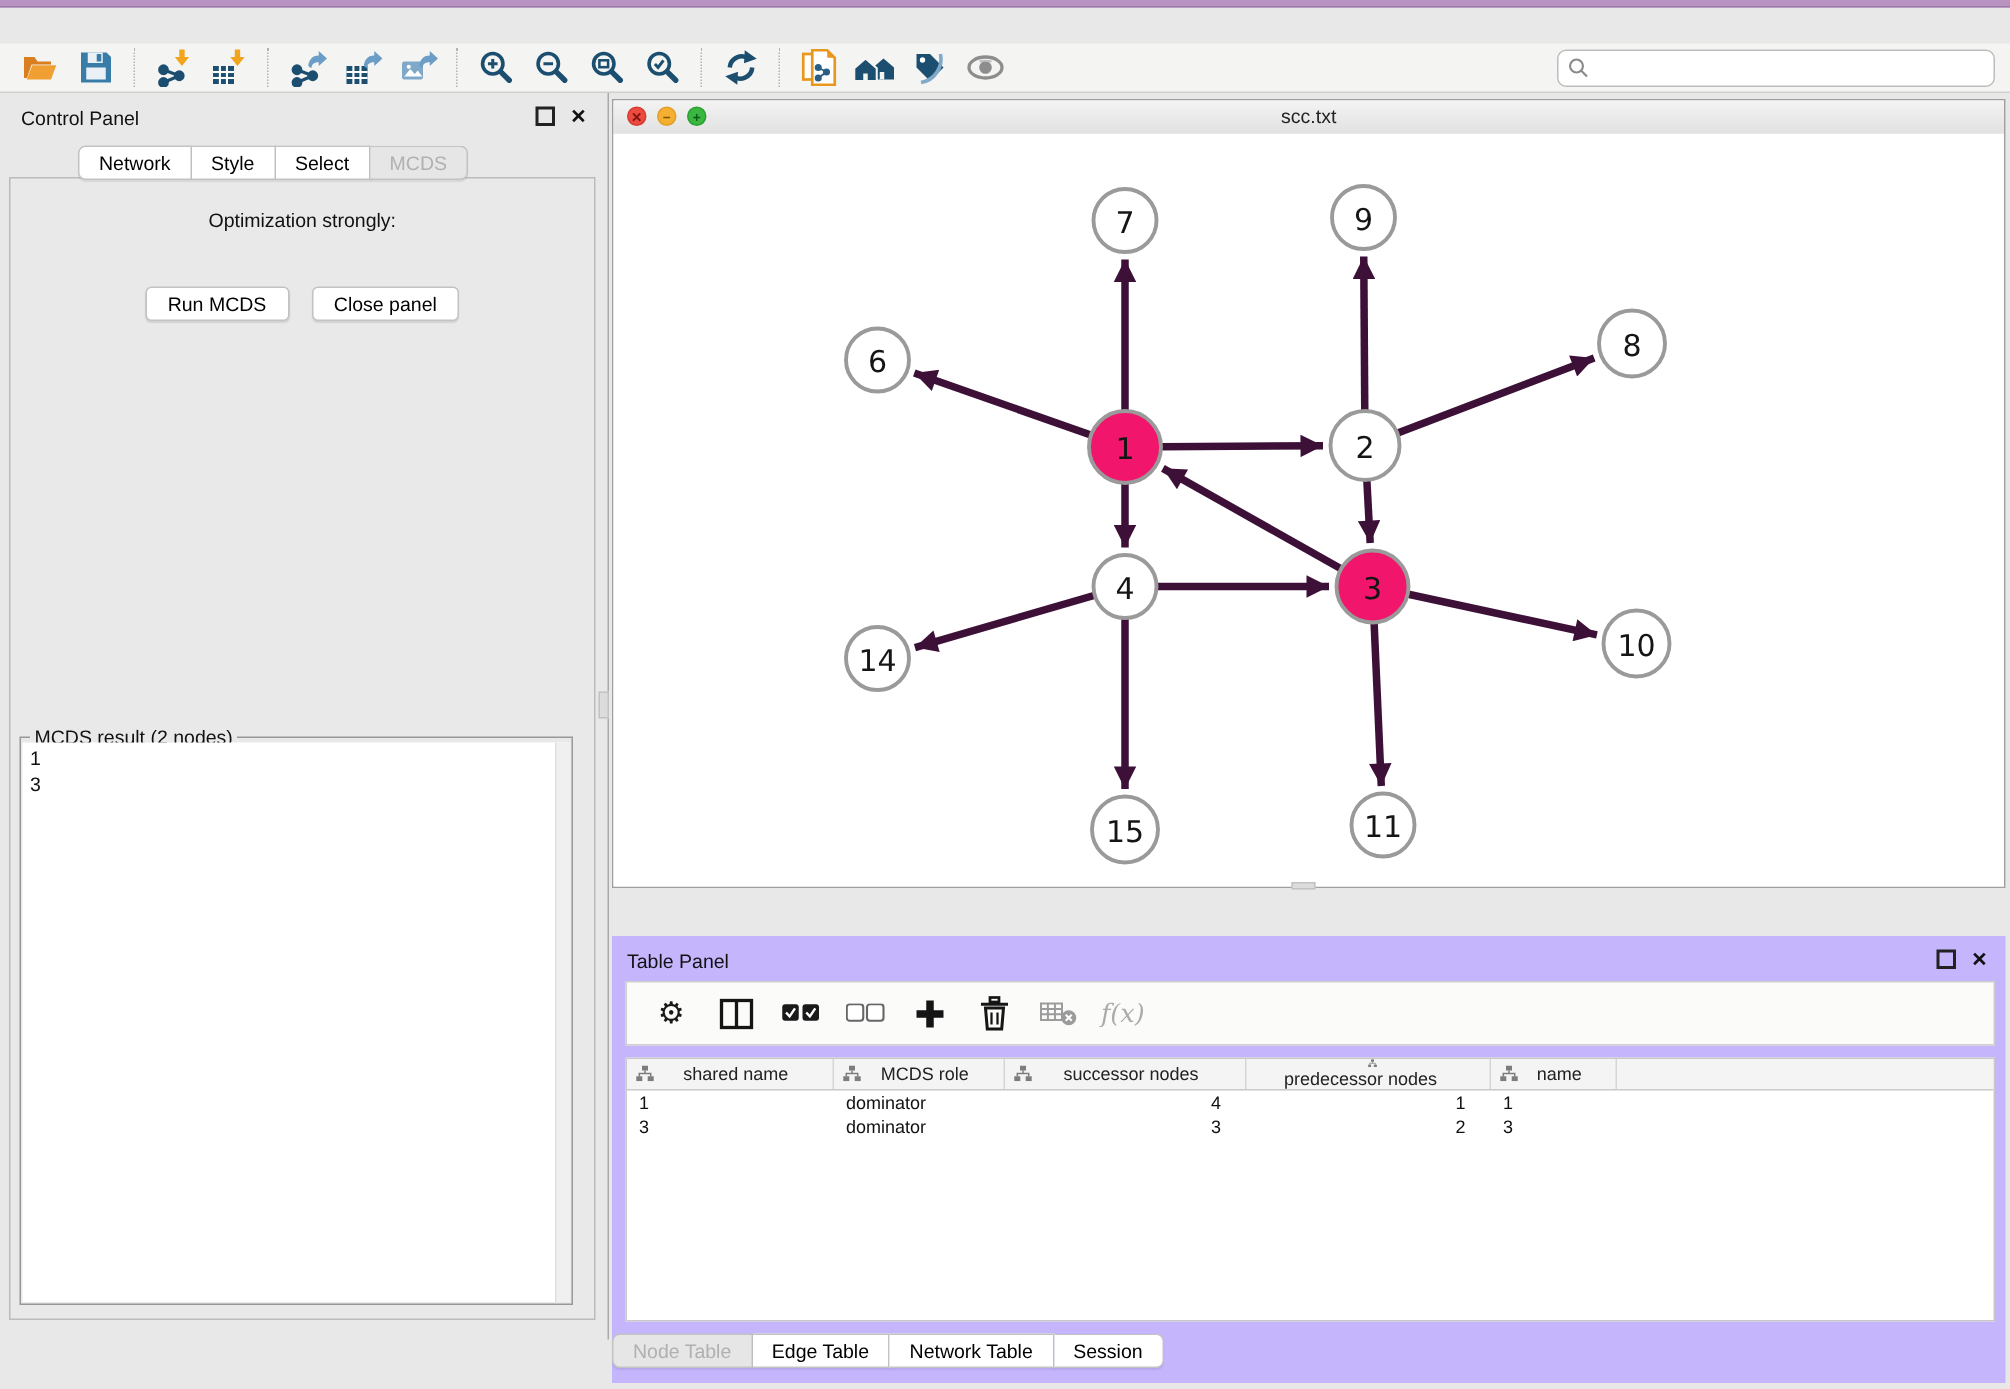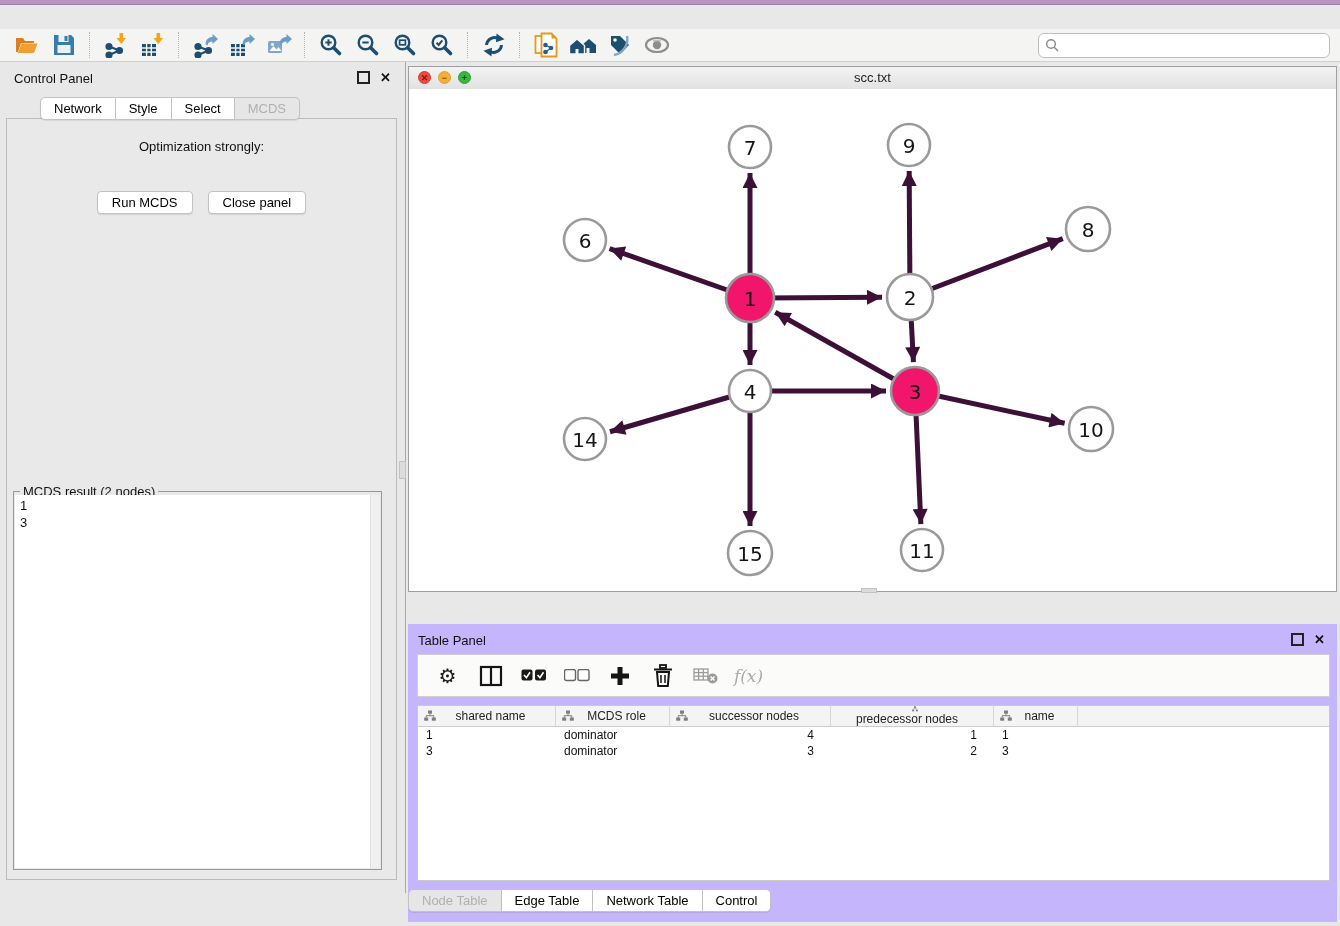--- a/index.html
+++ b/index.html
@@ -23,21 +23,21 @@
   .panel-head{position:relative;height:30px;}
   .panel-head .ptitle{position:absolute;left:14px;top:9px;font-size:13px;color:#111;}
   .panel-ctrl{position:absolute;top:9px;display:flex;gap:10px;align-items:center;}
   .float-box{width:9px;height:9px;border:2px solid #222;box-sizing:content-box;display:inline-block;}
   .close-x{font-size:13px;font-weight:bold;color:#111;line-height:11px;}
   .seg{display:inline-flex;}
   .seg .tab{padding:3px 13px;background:#fff;border:1px solid #c3c3c3;border-left:none;font-size:13px;color:#000;cursor:default;box-shadow:0 1px 1px rgba(0,0,0,.08);}
   .seg .tab:first-child{border-left:1px solid #c3c3c3;border-radius:5px 0 0 5px;}
   .seg .tab:last-child{border-radius:0 5px 5px 0;}
   .seg .tab.sel{background:#e6e6e6;color:#b0b0b0;}
-  .cp-tabs{position:absolute;left:0;top:35px;width:100%;text-align:center;z-index:2;padding-left:40px;}
+  .cp-tabs{position:absolute;left:12px;top:35px;width:100%;text-align:center;z-index:2;padding-left:40px;}
   .cp-content{position:absolute;left:6px;right:8px;top:56px;bottom:13px;background:#e9e9e9;border:1px solid #bbb;box-sizing:border-box;}
   .opt-label{position:absolute;left:0;top:20px;width:100%;text-align:center;font-size:13px;}
   .combo{position:absolute;left:38px;right:40px;top:40px;height:23px;background:#fff;border:1px solid #b5b5b5;border-radius:5px;
          display:flex;align-items:center;font-size:13px;padding-left:10px;box-sizing:border-box;box-shadow:0 1px 1px rgba(0,0,0,.08);}
   .combo .stepper{margin-left:auto;margin-right:7px;}
   .btn-row{position:absolute;left:0;top:72px;width:100%;display:flex;justify-content:center;gap:15px;}
   .btn{background:#fff;border:1px solid #c2c2c2;border-radius:4px;font-size:13px;padding:3px 14px;box-shadow:0 1px 1px rgba(0,0,0,.1);cursor:default;font-family:inherit;}
   .result-fs{position:absolute;left:6px;right:14px;top:372px;bottom:9px;border:1px solid #989898;}
   .result-fs .legend{position:absolute;top:-8px;left:6px;background:#e9e9e9;padding:0 3px;font-size:13px;}
   .result-inner{position:absolute;left:1px;right:1px;top:3px;bottom:1px;background:#fff;}
@@ -502,18 +502,18 @@
             <div class="cell ar" style="width: 161px;">3</div>
             <div class="cell ar" style="width: 163px;">2</div>
             <div class="cell al" style="width: 84px;">3</div>
           </div>
         </div>
     </div>
     <div class="tp-tabs seg" id="tp-tabs">
         <span class="tab sel">Node Table</span>
         <span class="tab">Edge Table</span>
         <span class="tab">Network Table</span>
-        <span class="tab">Control</span>
+        <span class="tab">Session</span>
       </div>
   </div>
 
 
 </div>
 
 </body></html>

